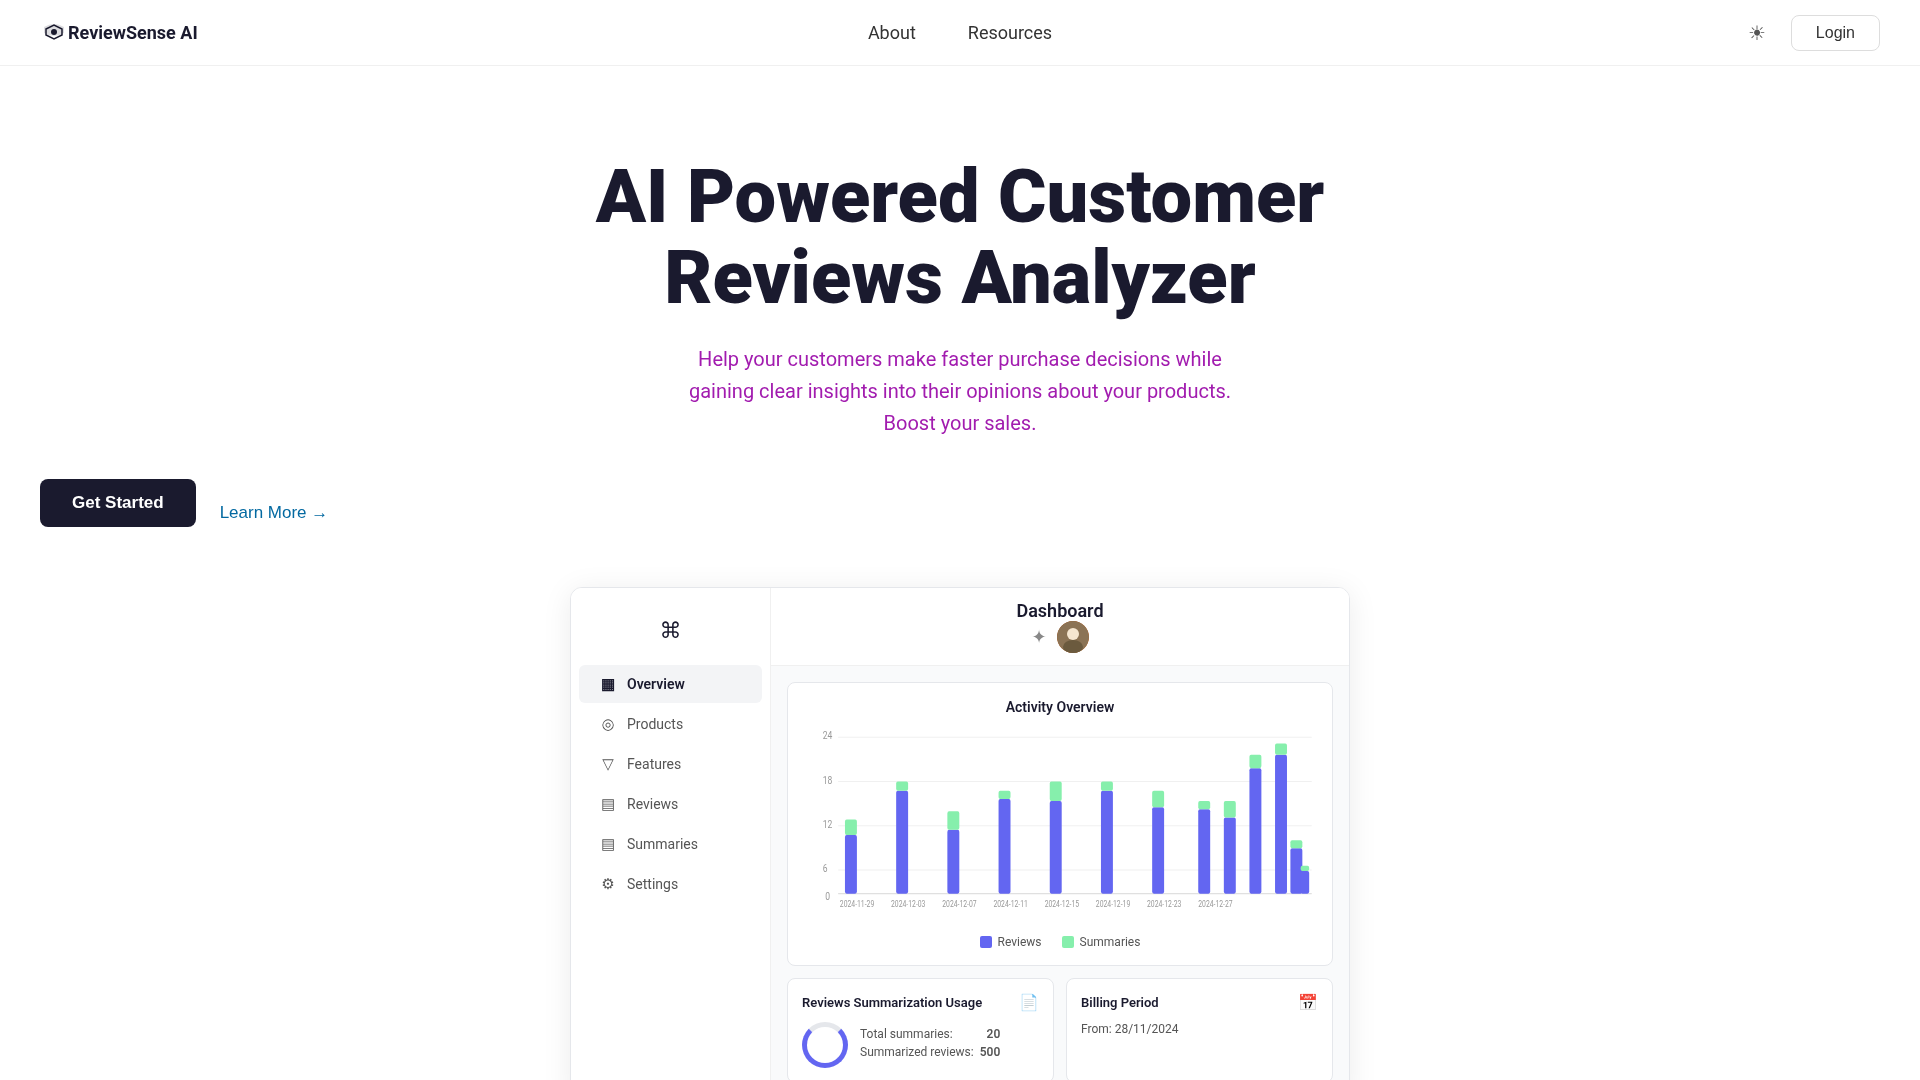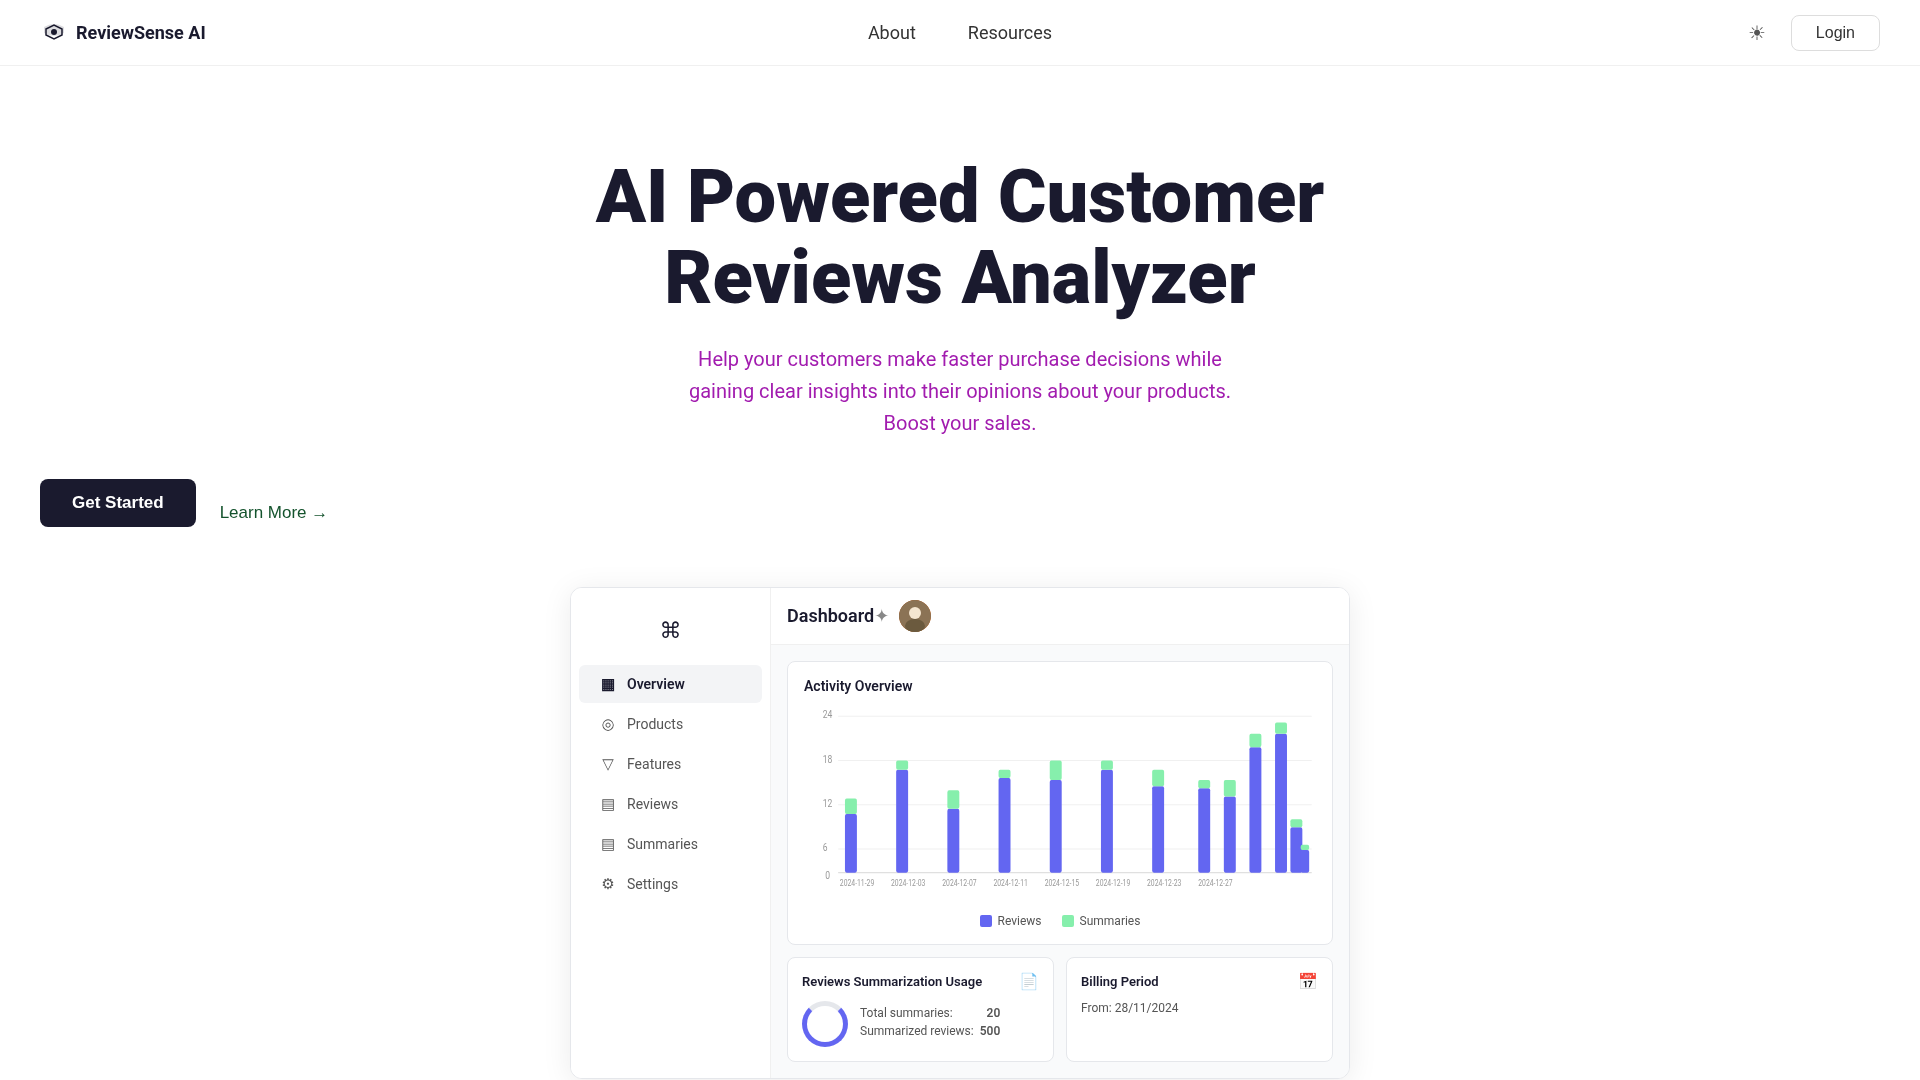--- a/index.html
+++ b/index.html
@@ -1,57 +1,57 @@
 <!DOCTYPE html>
 <html><head>
   <meta charset="utf-8">
   <style>
     * { margin: 0; padding: 0; box-sizing: border-box; }
     body { font-family: -apple-system, BlinkMacSystemFont, 'Segoe UI', Roboto, sans-serif; background: #fff; color: #1a1a2e; width: 1920px; min-height: 1080px; overflow-x: hidden; }
 
     
     .navbar { display: flex; align-items: center; justify-content: space-between; padding: 0 40px; height: 66px; border-bottom: 1px solid #f0f0f0; position: relative; }
-    .nav-logo { display: flex; align-items: center; gap: 8px; font-weight: 700; font-size: 18px; color: #1a1a2e; }
+    .nav-logo { display: flex; align-items: center; font-weight: 700; font-size: 18px; color: #1a1a2e; }
     .logo-icon { width: 28px; height: 28px; }
     .nav-links { display: flex; align-items: flex-start; gap: 52px; position: absolute; left: 50%; transform: translateX(-50%); }
     .nav-link { font-size: 18px; color: #333; text-decoration: none; cursor: pointer; }
     .nav-right { display: flex; align-items: center; gap: 16px; }
     .theme-toggle { width: 36px; height: 36px; border: none; background: none; cursor: pointer; display: flex; align-items: center; justify-content: center; font-size: 20px; color: #555; }
     .login-btn { padding: 8px 24px; border: 1.5px solid #ddd; border-radius: 8px; background: #fff; font-size: 16px; cursor: pointer; color: #333; font-weight: 500; }
 
     
     .hero { text-align: center; padding: 90px 40px 60px; }
     .hero-title { font-size: 74px; font-weight: 900; line-height: 1.1; color: #1a1a2e; max-width: 900px; margin: 0 auto 24px; }
     .hero-subtitle { font-size: 20px; color: #a21caf; max-width: 560px; margin: 0 auto 40px; line-height: 1.6; }
     .hero-buttons { display: flex; align-items: center; justify-content: flex-start; gap: 24px; }
     .btn-primary { padding: 14px 32px; background: #1a1a2e; color: #fff; border: none; border-radius: 8px; font-size: 17px; font-weight: 600; cursor: pointer; }
-    .btn-secondary { font-size: 17px; color: #14532d; background: none; border: none; cursor: pointer; display: flex; align-items: center; gap: 6px; margin-top: 20px; }
+    .btn-secondary { font-size: 17px; color: #0369a1; background: none; border: none; cursor: pointer; display: flex; align-items: center; gap: 6px; margin-top: 20px; }
 
     
     .dashboard-preview { display: flex; justify-content: center; padding: 0 40px 40px; }
     .dashboard-window { width: 780px; border: 1px solid #e5e7eb; border-radius: 12px; overflow: hidden; box-shadow: 0 4px 30px rgba(0,0,0,0.08); background: #fff; display: flex; }
 
     
     .sidebar { width: 200px; background: #fff; border-right: 1px solid #f0f0f0; padding: 20px 0; flex-shrink: 0; }
     .sidebar-logo { display: flex; justify-content: center; padding: 10px 0 20px; }
     .sidebar-item { display: flex; align-items: center; gap: 10px; padding: 10px 20px; font-size: 14px; color: #555; cursor: pointer; border-radius: 6px; margin: 2px 8px; }
     .sidebar-item.active { background: #f3f4f6; color: #1a1a2e; font-weight: 600; }
     .sidebar-item-icon { font-size: 15px; width: 18px; text-align: center; }
 
     
     .dashboard-main { flex: 1; background: #f9fafb; padding: 16px; }
-    .dashboard-header { display: flex; align-items: center; justify-content: flex-start; padding: 8px 0 16px; background: #fff; margin: -16px -16px 16px; padding: 12px 16px; border-bottom: 1px solid #f0f0f0; }
+    .dashboard-header { display: flex; align-items: center; justify-content: space-between; padding: 8px 0 16px; background: #fff; margin: -16px -16px 16px; padding: 12px 16px; border-bottom: 1px solid #f0f0f0; flex-direction: column; }
     .dashboard-title { font-size: 18px; font-weight: 600; color: #1a1a2e; }
     .dashboard-header-right { display: flex; align-items: center; gap: 10px; }
     .header-icon { font-size: 18px; color: #888; cursor: pointer; }
     .user-avatar { width: 32px; height: 32px; border-radius: 50%; background: linear-gradient(135deg, #8b4513, #d2691e); overflow: hidden; display: flex; align-items: center; justify-content: center; }
 
     
     .chart-card { background: #fff; border-radius: 8px; border: 1px solid #e5e7eb; padding: 16px; margin-bottom: 12px; }
-    .chart-title { font-size: 14px; font-weight: 600; color: #1a1a2e; margin-bottom: 12px; }
+    .chart-title { font-size: 14px; font-weight: 600; color: #1a1a2e; margin-bottom: 12px; text-align: center; }
     .chart-area { position: relative; height: 200px; }
     .chart-svg { width: 100%; height: 180px; }
     .chart-legend { display: flex; gap: 20px; justify-content: center; margin-top: 8px; }
     .legend-item { display: flex; align-items: center; gap: 6px; font-size: 12px; color: #555; }
     .legend-dot { width: 12px; height: 12px; border-radius: 2px; }
 
     
     .bottom-cards { display: flex; gap: 12px; }
     .bottom-card { flex: 1; background: #fff; border: 1px solid #e5e7eb; border-radius: 8px; padding: 14px; }
     .bottom-card-header { display: flex; align-items: center; justify-content: space-between; margin-bottom: 10px; }

